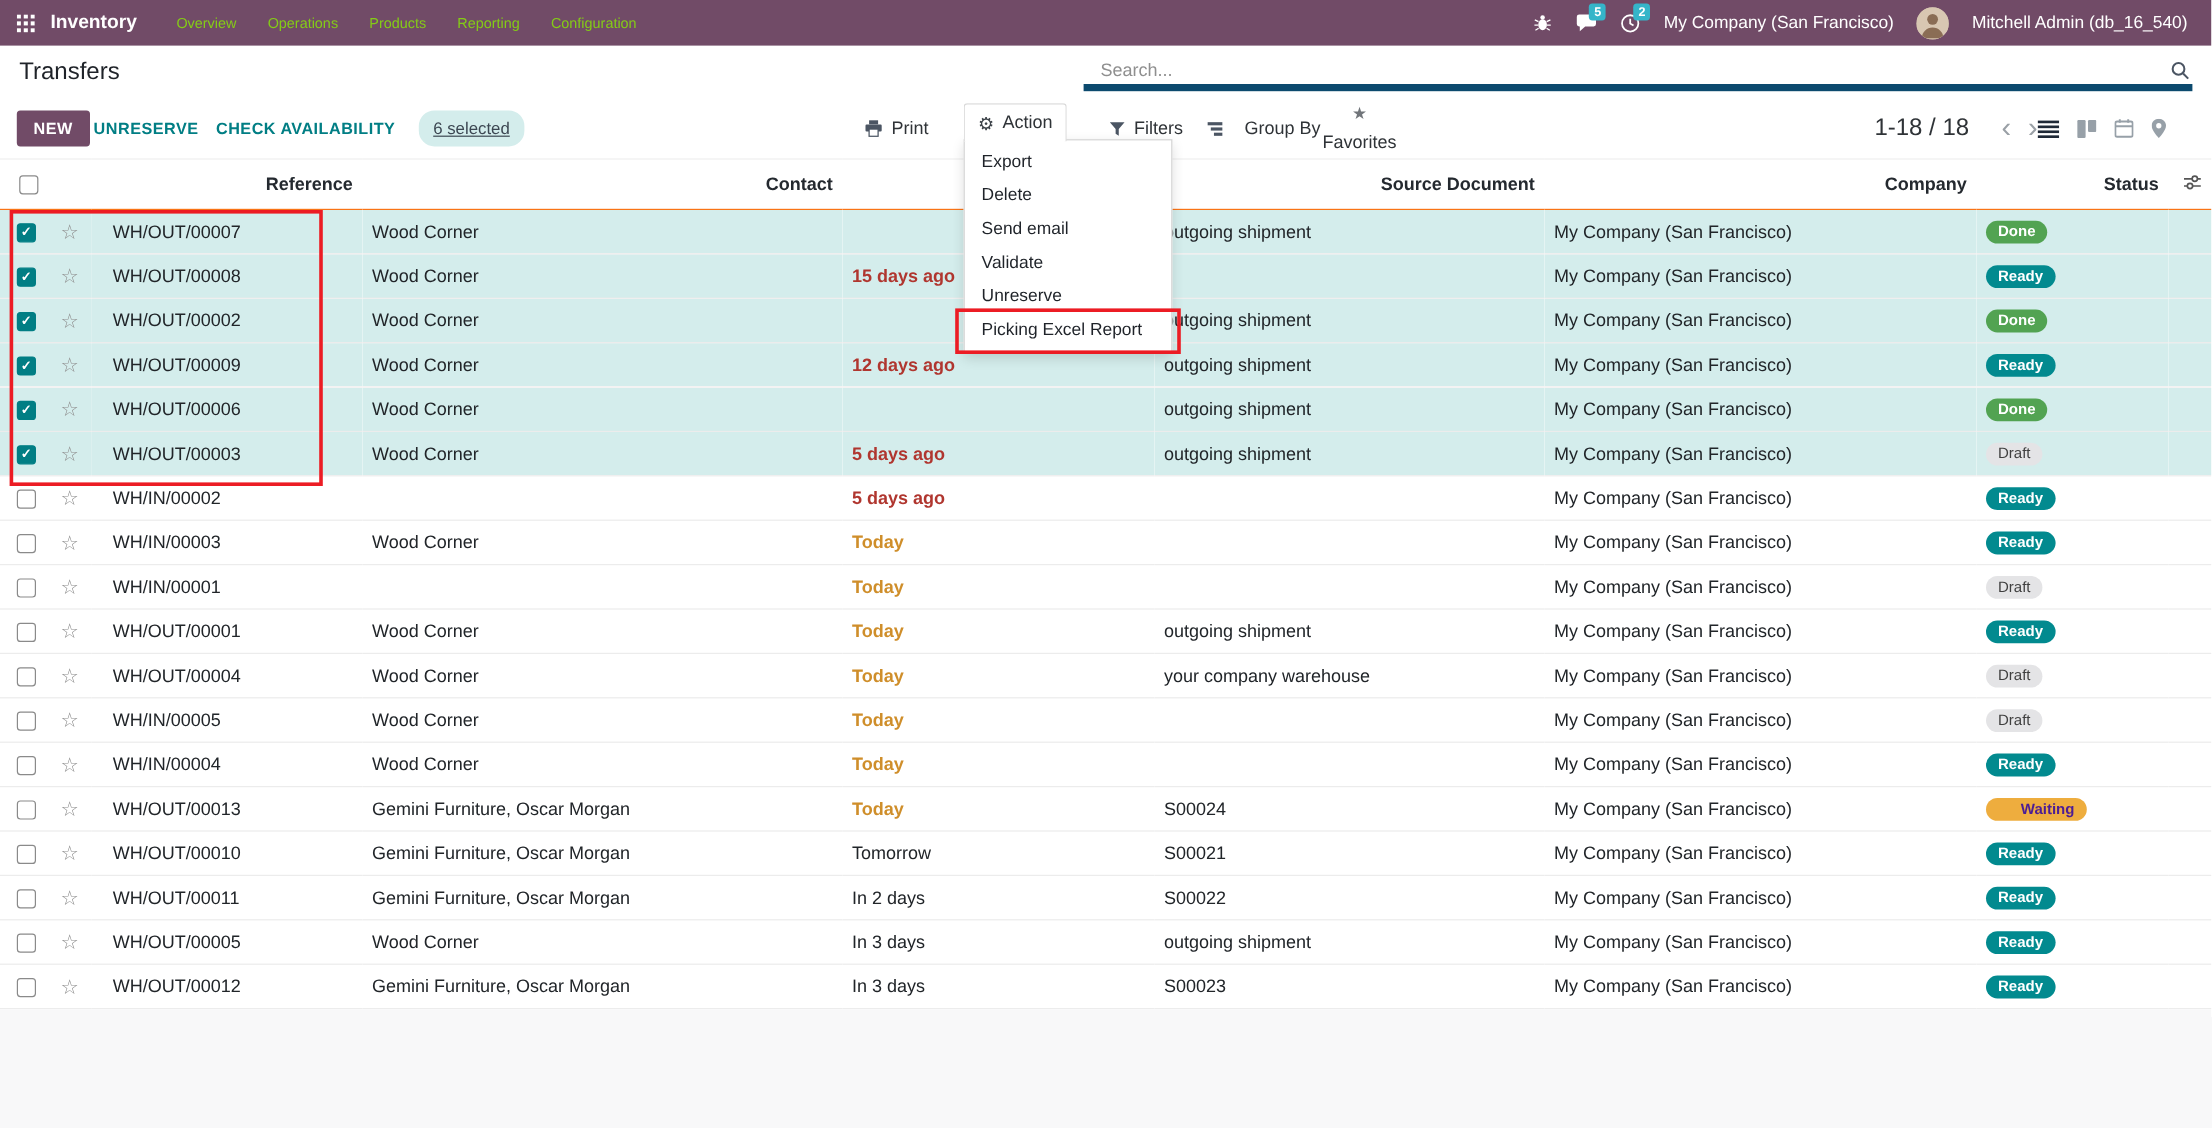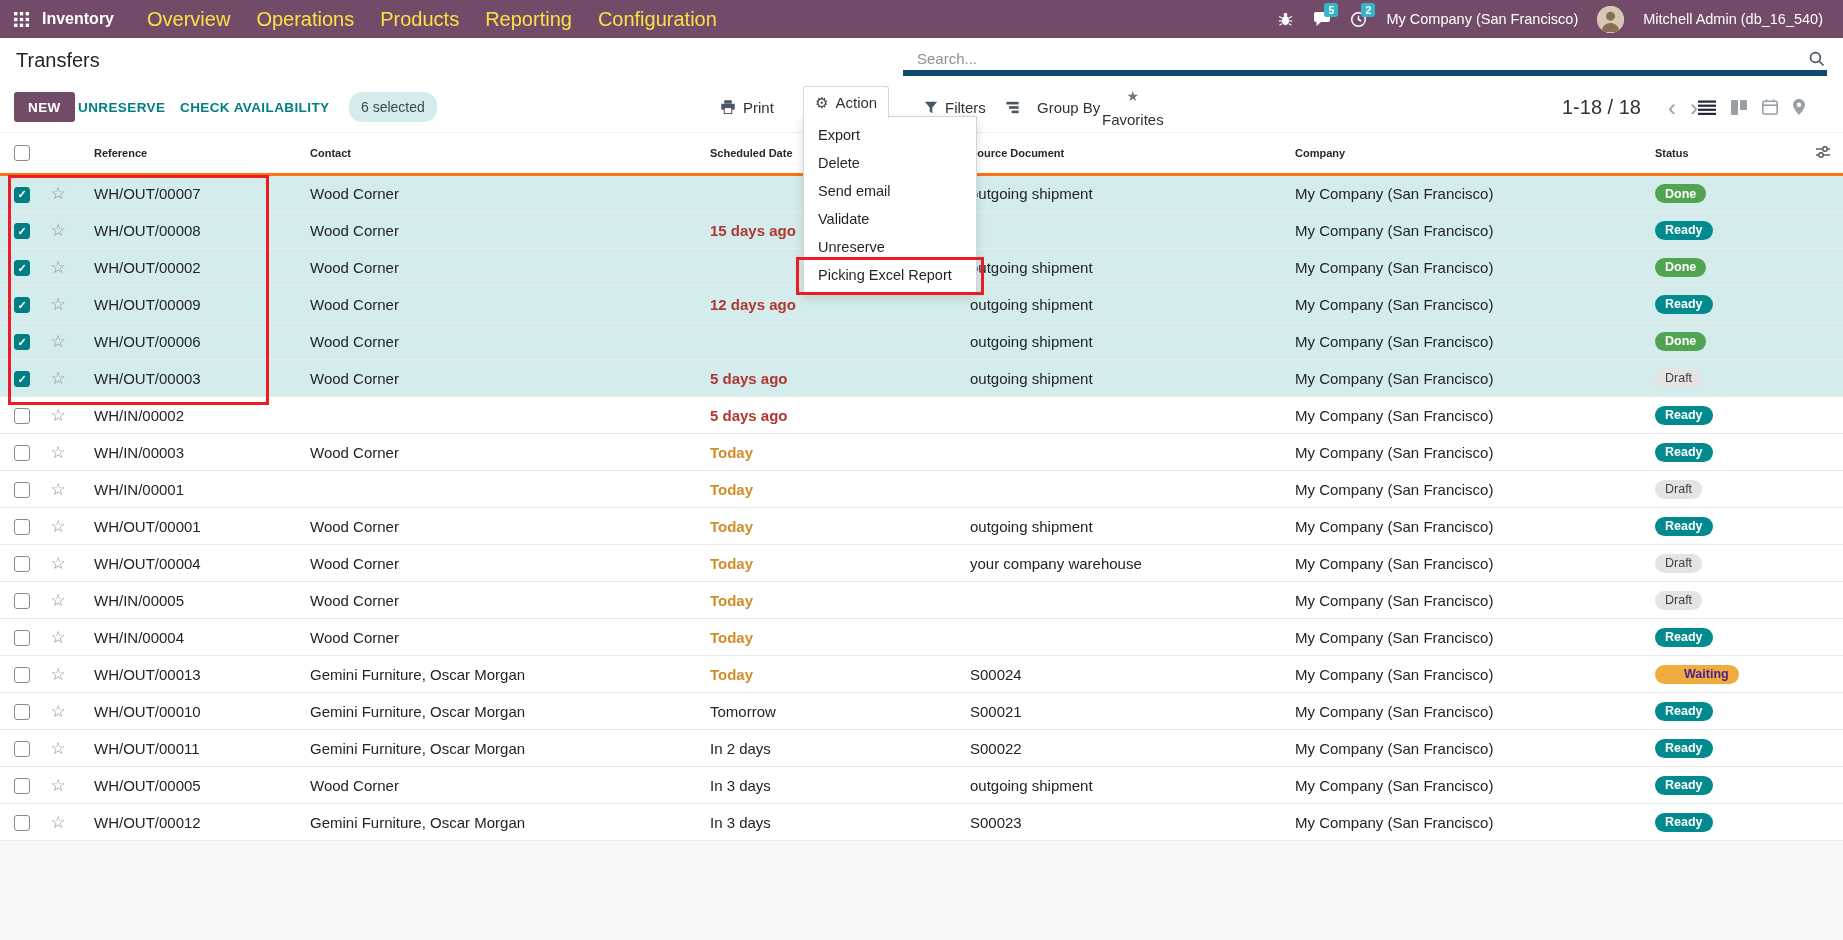--- a/index.html
+++ b/index.html
@@ -10,60 +10,60 @@
   *{box-sizing:border-box;}
   html,body{margin:0;padding:0;}
   body{width:1843px;height:940px;font-family:"Liberation Sans",sans-serif;background:#fff;overflow:hidden;}
   .page{position:relative;width:1843px;height:940px;background:#fff;overflow:hidden;}
 
   
   .navbar{height:38px;background:var(--brand);display:flex;align-items:center;color:#fff;}
   .apps-btn{width:42px;height:38px;display:flex;align-items:center;justify-content:center;cursor:pointer;}
   .app-name{font-size:16px;font-weight:bold;margin-right:20px;cursor:pointer;white-space:nowrap;}
   .nav-menus{display:flex;height:100%;}
-  .nav-item{padding:0 13px;line-height:38px;font-size:20px;color:#fde047;cursor:pointer;white-space:nowrap;text-decoration:none;}
+  .nav-item{padding:0 13px;line-height:38px;font-size:12px;color:#84cc16;cursor:pointer;white-space:nowrap;text-decoration:none;}
   .nav-right{margin-left:auto;display:flex;align-items:center;gap:19px;padding-right:20px;}
   .systray-icon{position:relative;display:flex;align-items:center;cursor:pointer;}
   .count-badge{position:absolute;top:-8px;left:11px;background:var(--badge);color:#fff;font-size:10.5px;font-weight:bold;padding:1px 4px;border-radius:3px;line-height:12px;}
   .company-name,.user-name{font-size:14.5px;color:#fff;cursor:pointer;white-space:nowrap;}
   .avatar{width:27px;height:27px;border-radius:50%;overflow:hidden;flex:0 0 auto;cursor:pointer;background:#d8c7b2;}
 
   
   .cp-top{height:44px;display:flex;align-items:center;padding:0 16px;position:relative;}
   .page-title{font-size:20px;font-weight:normal;color:#1f2329;margin:0;}
   .search-box{position:absolute;left:903px;right:16px;top:8px;height:30px;display:flex;align-items:center;border-bottom:6px solid #0c4a6e;}
   .search-input{flex:1;border:none;outline:none;font-size:15px;color:#333;padding:0 0 0 14px;font-family:"Liberation Sans",sans-serif;background:transparent;}
   .search-input::placeholder{color:#8f8f8f;}
   .search-icon{margin-right:2px;cursor:pointer;}
 
   .cp-bottom{position:relative;height:50px;}
   .btn-new{position:absolute;left:14px;top:10px;height:30px;background:var(--brand);color:#fff;border:none;border-radius:3px;font-size:13.5px;font-weight:bold;letter-spacing:.4px;padding:0 14px;cursor:pointer;font-family:"Liberation Sans",sans-serif;}
   .btn-flat{position:absolute;top:50%;transform:translateY(-50%);background:none;border:none;color:var(--accent);font-size:13.5px;font-weight:bold;letter-spacing:.4px;cursor:pointer;padding:0;font-family:"Liberation Sans",sans-serif;}
   .btn-unreserve{left:78px;}
   .btn-checkavail{left:180px;}
-  .selected-pill{position:absolute;left:349px;top:10px;height:30px;line-height:30px;background:var(--selection);color:#3c4752;font-size:14px;padding:0 12px;border-radius:13px;}
+  .selected-pill{position:absolute;left:349px;top:10px;height:30px;line-height:30px;background:var(--selection);color:#3c4752;font-size:14px;padding:0 12px;border-radius:13px;text-decoration:underline;}
   .cp-group{position:absolute;top:50%;transform:translateY(-50%);display:flex;align-items:center;gap:7px;font-size:15px;color:#2f3337;cursor:pointer;white-space:nowrap;}
   .btn-print{left:720px;}
   .btn-filters{left:924px;}
   .btn-groupby{left:1005px;gap:17px;}
   .btn-favorites{left:1102px;flex-direction:column;}
   .btn-action{position:absolute;left:803px;top:4px;height:32px;display:flex;align-items:center;gap:7px;font-size:15px;color:#2f3337;background:#fff;border:1px solid #d8d8d8;border-bottom:none;border-radius:3px 3px 0 0;padding:0 11px;cursor:pointer;z-index:101;}
   .gear-glyph::before{content:"\2699";font-size:15px;color:#3d4349;}
   .fav-star::before{content:"\2605";font-size:14px;color:#71757a;}
   .pager{position:absolute;left:1562px;top:50%;transform:translateY(-50%);display:flex;align-items:center;}
   .pager-range{font-size:20px;color:#2f3337;margin-right:20px;}
   .pager-prev,.pager-next{font-size:24px;color:#9aa0a6;line-height:18px;cursor:pointer;padding:0 7px;}
   .pager-prev::before{content:"\2039";}
   .pager-next::before{content:"\203A";}
   .view-switcher{position:absolute;left:1698px;top:50%;transform:translateY(-50%);display:flex;align-items:center;gap:15px;}
   .vs{display:flex;align-items:center;cursor:pointer;}
 
   
   .list-table{width:1843px;border-collapse:collapse;table-layout:fixed;}
-  .list-table th{height:42px;text-align:left;font-size:11px;font-weight:bold;color:#24292f;border-bottom:3px solid #f97316;border-top:1px solid #efefef;padding:0 8px;white-space:nowrap;overflow:hidden;cursor:pointer;}
+  .list-table th{height:42px;text-align:right;font-size:15px;font-weight:bold;color:#24292f;border-bottom:1px solid #f97316;border-top:1px solid #efefef;padding:0 8px;white-space:nowrap;overflow:hidden;cursor:pointer;}
   .list-table td{height:37px;font-size:15px;color:#212529;border-bottom:1px solid #ececec;padding:0 8px;white-space:nowrap;overflow:hidden;vertical-align:middle;}
   .cell-cb{padding-left:14px !important;}
   .cell-ref{padding-left:18px !important;}
   .cell-star{text-align:center;}
   tr.selected td{background:var(--selection);}
   .cb{width:16px;height:16px;border:1px solid #8a8a8a;border-radius:3px;display:inline-block;background:#fff;position:relative;vertical-align:middle;cursor:pointer;}
   .cb.selected{background:var(--accent);border-color:var(--accent);}
   .cb.selected::after{content:"\2713";position:absolute;left:0;top:0;right:0;bottom:0;display:flex;align-items:center;justify-content:center;color:#fff;font-size:11px;font-weight:bold;}
   .star{color:#8f8f8f;font-size:17px;cursor:pointer;}
   .star::before{content:"\2606";}

